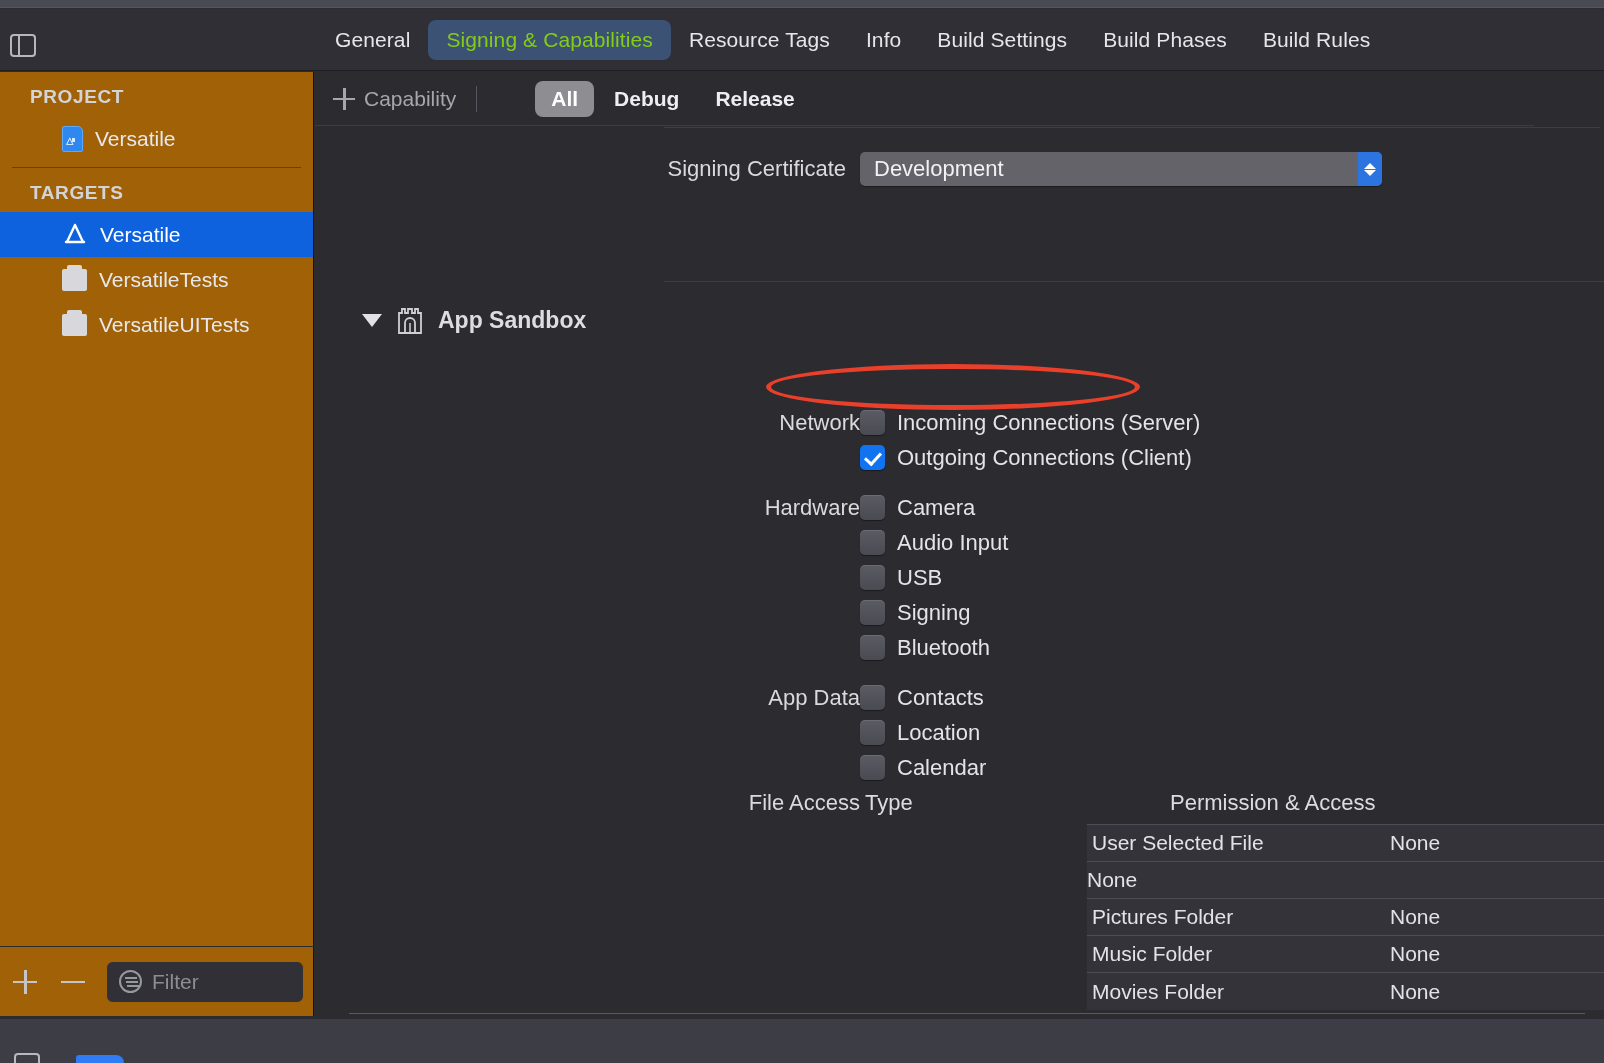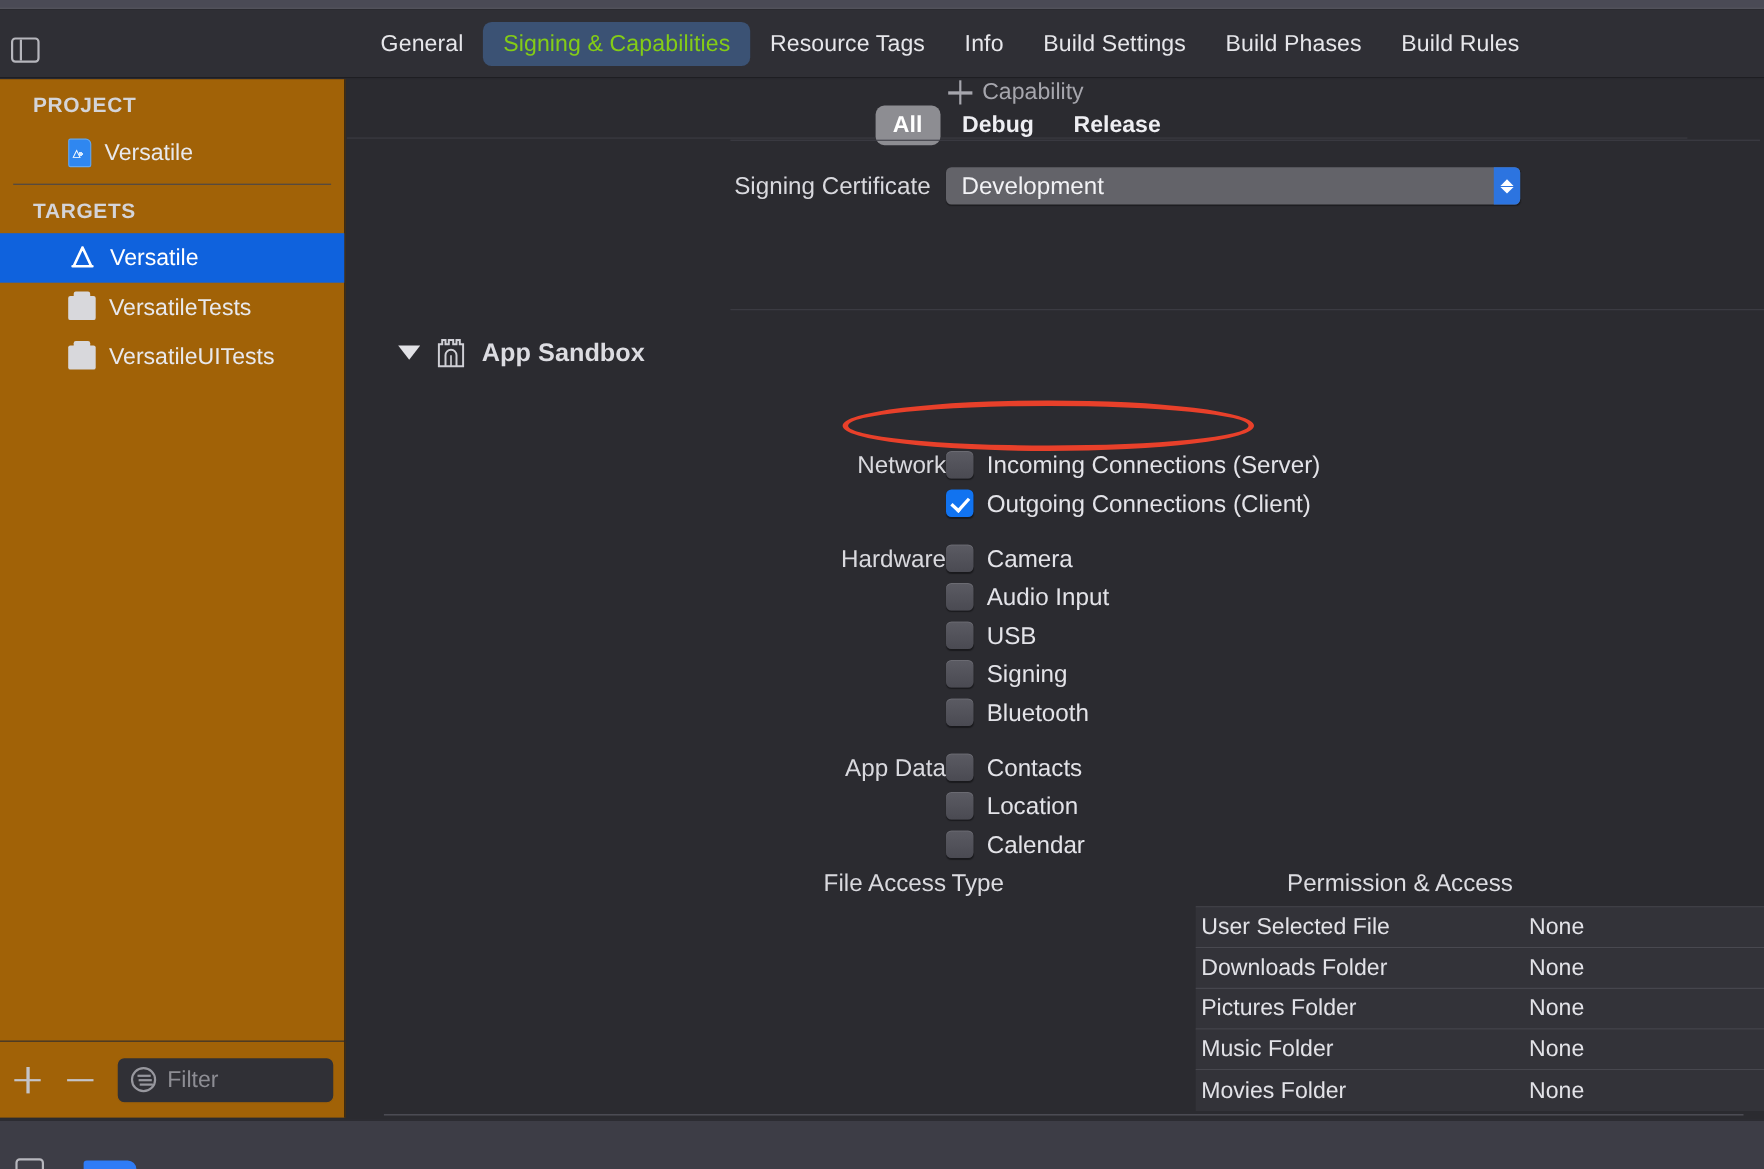--- a/index.html
+++ b/index.html
@@ -34,21 +34,21 @@
     position: absolute; left: 10px; top: 25px;
     width: 26px; height: 23px;
     border: 2px solid #b6b6bc; border-radius: 4px;
     background: transparent;
   }
   .sidebar-toggle::after {
     content: ""; position: absolute; left: 6px; top: 0;
     width: 2px; height: 19px; background: #b6b6bc;
   }
   .tabs {
-    position: absolute; left: 328px; top: 0; height: 62px;
+    position: absolute; left: 317px; top: 0; height: 62px;
     display: flex; align-items: center; gap: 0px;
   }
   .tab {
     font-size: 21px; color: #e6e6ea; letter-spacing: 0.1px;
     padding: 8px 18px; border-radius: 8px; white-space: nowrap;
     cursor: default;
   }
   .tab.active { background: #3b5274; color: #84cc16; }
 
   
@@ -134,39 +134,38 @@
   
   .content {
     position: absolute; left: 315px; top: 72px;
     width: 1289px; height: 944px; background: #2b2b30;
     overflow: hidden;
   }
   .ctrlbar {
     position: absolute; left: 0; top: 0; width: 1219px; height: 54px;
     display: flex; align-items: center; padding-left: 18px; gap: 0px;
     border-bottom: 1px solid #3c3c43;
-    flex-direction: column;
   }
   .cap-btn {
     display: flex; align-items: center; gap: 9px;
     font-size: 21px; color: #a6a6ad; padding-right: 20px;
   }
   .cap-plus { position: relative; width: 22px; height: 22px; flex: none; }
   .cap-plus::before, .cap-plus::after {
     content: ""; position: absolute; background: #a6a6ad;
   }
   .cap-plus::before { left: 0; top: 10px; width: 22px; height: 2.5px; }
   .cap-plus::after  { left: 10px; top: 0; width: 2.5px; height: 22px; }
   .vsep { width: 1px; height: 26px; background: #555560; margin: 0 16px 0 0; }
   .seg { display: flex; align-items: center; gap: 4px; }
   .seg-item {
     font-size: 21px; color: #eeeef2; font-weight: bold;
     padding: 6px 16px; border-radius: 8px; white-space: nowrap;
   }
-  .seg-item.active { background: #8d8d92; color: #ffffff; }
+  .seg-item.active { background: #8d8d92; color: #ffffff; margin-left: 42px; }
 
   .scrollarea {
     position: absolute; left: 0; top: 55px; width: 1289px; height: 889px;
   }
   .hrule { height: 1px; background: #3d3d45; }
 
   .form-row { display: flex; align-items: center; }
   .form-label {
     font-size: 22px; color: #d9d9de; text-align: right;
     width: 415px; padding-right: 14px; flex: none;
@@ -438,21 +437,20 @@
         <div class="fa-col-perm">Permission &amp; Access</div>
       </div>
 
       <div class="fa-table" style="top:697px;">
         <div class="fa-row">
           <div class="fa-type">User Selected File</div>
           <div class="fa-perm">None</div>
           <div class="fa-step"></div>
         </div>
         <div class="fa-row">
-          <div class="fa-type">Downloads Folder</div>
           <div class="fa-perm">None</div>
           <div class="fa-step"></div>
         </div>
         <div class="fa-row">
           <div class="fa-type">Pictures Folder</div>
           <div class="fa-perm">None</div>
           <div class="fa-step"></div>
         </div>
         <div class="fa-row">
           <div class="fa-type">Music Folder</div>

